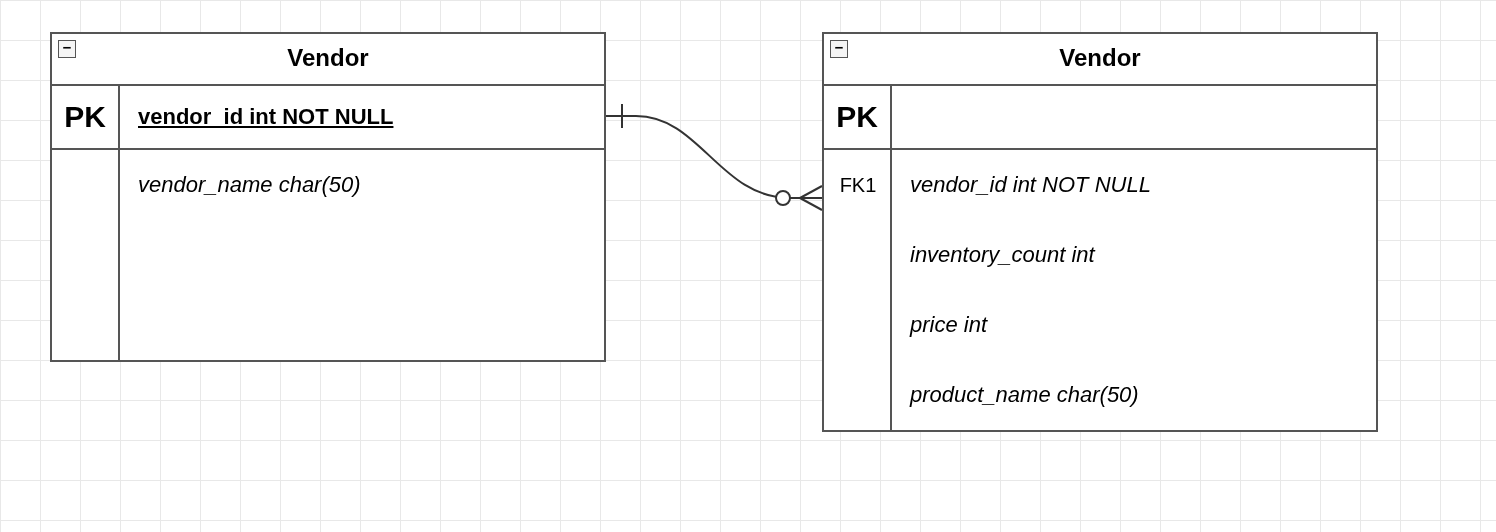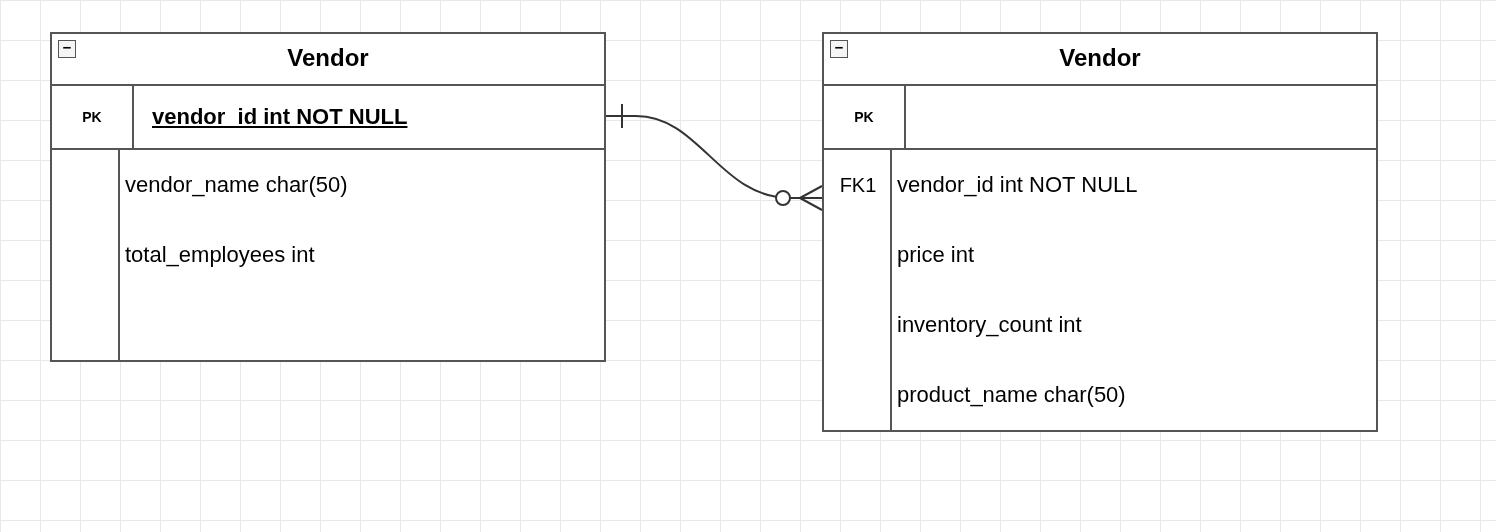--- a/index.html
+++ b/index.html
@@ -65,28 +65,28 @@
     cursor: pointer;
     user-select: none;
     font-family: monospace;
   }
   .pk-row {
     border-bottom: 2px solid #555;
     height: 62px;
     display: flex;
   }
   .pk-key {
-    width: 82px;
+    width: 68px;
     border-right: 2px solid #555;
     box-sizing: border-box;
     display: flex;
     align-items: center;
     justify-content: center;
     font-weight: 700;
-    font-size: 14px;
+    font-size: 30px;
   }
   .pk-field {
     flex: 1;
     display: flex;
     align-items: center;
     padding-left: 18px;
     font-weight: 700;
     font-size: 22px;
     text-decoration: underline;
   }
@@ -106,21 +106,22 @@
     align-items: center;
     height: 70px;
     font-size: 22px;
   }
   .field-key {
     width: 68px;
     text-align: left;
     font-size: 20px;
   }
   .field-text {
-    padding-left: 5px;
+    padding-left: 18px;
+    font-style: italic;
   }
   .key-stack .field-key {
     height: 70px;
     display:flex;
     align-items:center;
     justify-content:center;
   }
 </style>
 </head>
 <body>
@@ -154,23 +155,20 @@
     <div class="other-rows">
       <div class="other-keys key-stack">
         <div class="field-key"></div>
         <div class="field-key"></div>
         <div class="field-key"></div>
       </div>
       <div class="other-fields">
         <div class="field-row">
           <span class="field-text">vendor_name char(50)</span>
         </div>
-        <div class="field-row">
-          <span class="field-text">total_employees int</span>
-        </div>
       </div>
     </div>
   </div>
 
   <div class="entity" style="left:822px; top:32px; width:556px;">
     <div class="entity-header">
       <span class="collapse-btn">−</span>
       <span>Vendor</span>
     </div>
     <div class="pk-row">
@@ -181,25 +179,25 @@
         <div class="field-key">FK1</div>
         <div class="field-key"></div>
         <div class="field-key"></div>
         <div class="field-key"></div>
       </div>
       <div class="other-fields">
         <div class="field-row">
           <span class="field-text">vendor_id int NOT NULL</span>
         </div>
         <div class="field-row">
+          <span class="field-text">inventory_count int</span>
+        </div>
+        <div class="field-row">
           <span class="field-text">price int</span>
         </div>
         <div class="field-row">
-          <span class="field-text">inventory_count int</span>
-        </div>
-        <div class="field-row">
           <span class="field-text">product_name char(50)</span>
         </div>
       </div>
     </div>
   </div>
 
 </div>
 
 </body></html>

